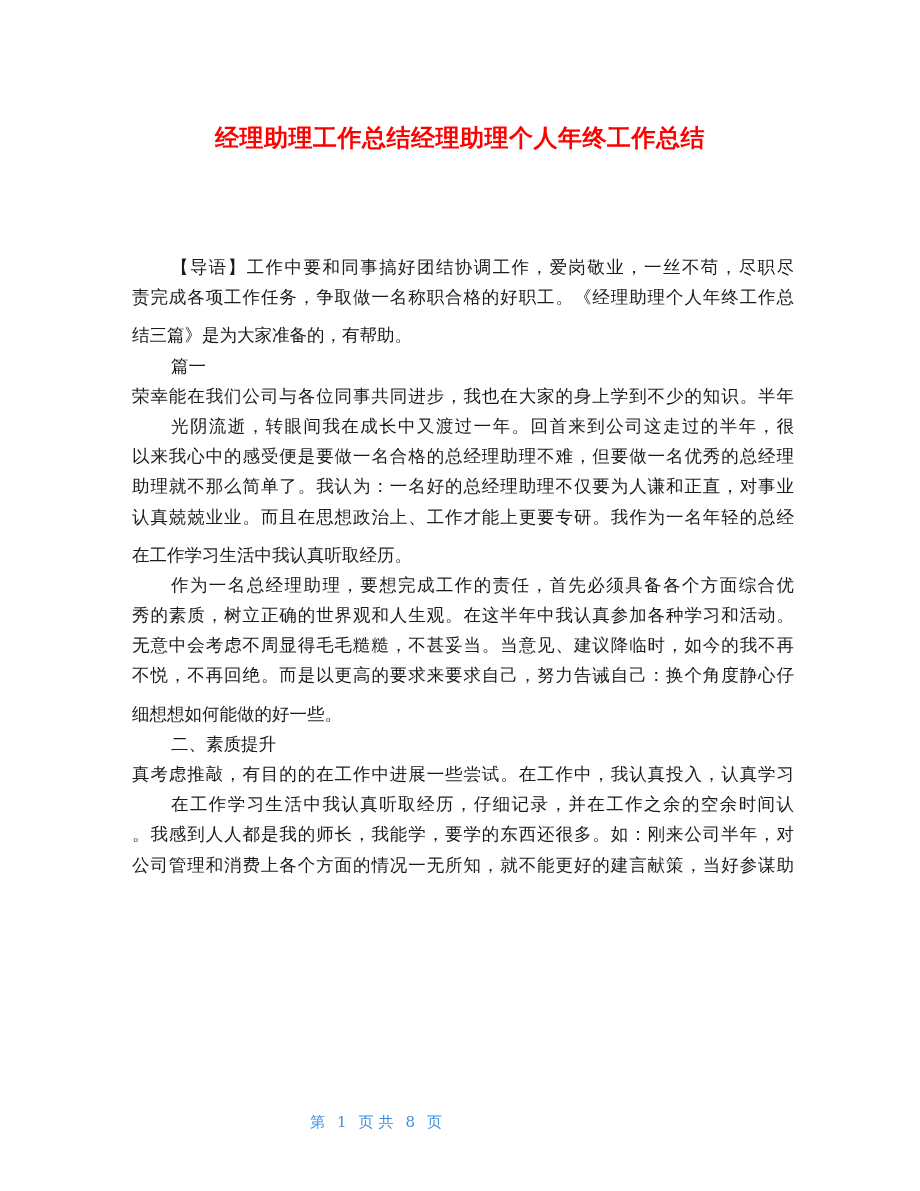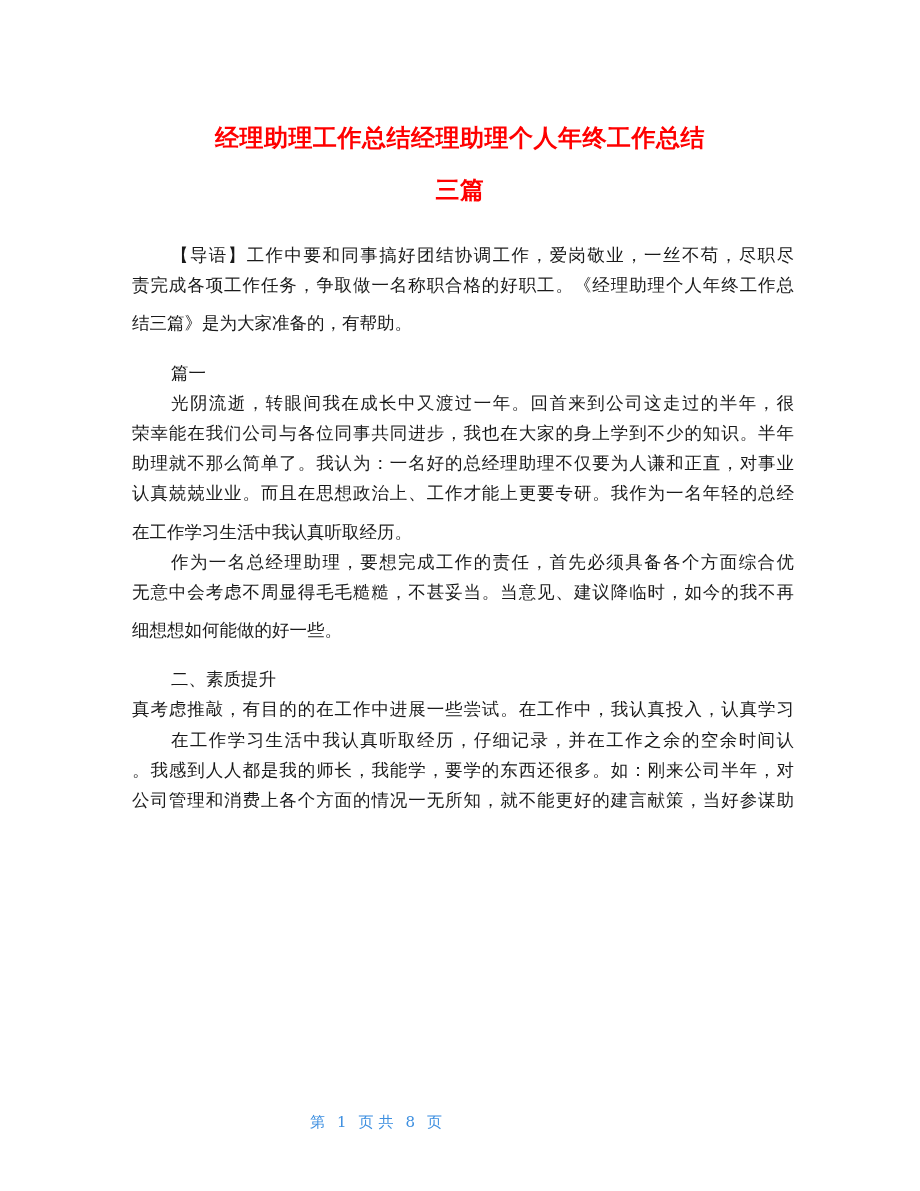--- a/index.html
+++ b/index.html
@@ -31,21 +31,21 @@
     font-family: "DejaVu Sans", "Liberation Sans", sans-serif;
     font-weight: bold;
     font-size: 24px;
     line-height: 52px;
     letter-spacing: 0.5px;
   }
   .title .tline { display: block; white-space: nowrap; }
   .body-text {
     position: absolute;
     left: 132px;
-    top: 240px;
+    top: 252px;
     width: 662px;
     color: #1a1a1a;
     font-size: 17.5px;
     line-height: 30.2px;
   }
   .line {
     display: block;
     white-space: nowrap;
     height: 30.2px;
     text-align: justify;
@@ -54,21 +54,20 @@
   .line.last {
     text-align-last: left;
     margin-top: 8px;
   }
   .line.indent { padding-left: 39px; }
   .heading-line {
     display: block;
     white-space: nowrap;
     height: 30.2px;
     padding-left: 39px;
-    margin-top: 19px;
   }
   .footer {
     position: absolute;
     left: 0;
     width: 752px;
     top: 1113px;
     text-align: center;
     color: #3d8fe0;
     font-size: 15px;
     letter-spacing: 0px;
@@ -76,45 +75,47 @@
   }
   .footer span { margin: 0 6px; }
 </style>
 </head>
 <body>
 
 <div class="page">
 
   <h1 class="title" style="margin:0;">
     <span class="tline">经理助理工作总结经理助理个人年终工作总结</span>
-    <span class="tline">三篇</span>
   </h1>
 
   <div class="body-text">
 
     <div>
       <span class="line indent">【导语】工作中要和同事搞好团结协调工作，爱岗敬业，一丝不苟，尽职尽</span>
       <span class="line">责完成各项工作任务，争取做一名称职合格的好职工。《经理助理个人年终工作总</span>
       <span class="line last">结三篇》是为大家准备的，有帮助。</span>
     </div>
 
     <span class="heading-line">篇一</span>
 
     <div>
+      <span class="line">荣幸能在我们公司与各位同事共同进步，我也在大家的身上学到不少的知识。半年</span>
       <span class="line indent">光阴流逝，转眼间我在成长中又渡过一年。回首来到公司这走过的半年，很</span>
-      <span class="line">荣幸能在我们公司与各位同事共同进步，我也在大家的身上学到不少的知识。半年</span>
+      <span class="line">以来我心中的感受便是要做一名合格的总经理助理不难，但要做一名优秀的总经理</span>
       <span class="line">助理就不那么简单了。我认为：一名好的总经理助理不仅要为人谦和正直，对事业</span>
       <span class="line">认真兢兢业业。而且在思想政治上、工作才能上更要专研。我作为一名年轻的总经</span>
       <span class="line last">在工作学习生活中我认真听取经历。</span>
     </div>
 
 
     <div>
       <span class="line indent">作为一名总经理助理，要想完成工作的责任，首先必须具备各个方面综合优</span>
+      <span class="line">秀的素质，树立正确的世界观和人生观。在这半年中我认真参加各种学习和活动。</span>
       <span class="line">无意中会考虑不周显得毛毛糙糙，不甚妥当。当意见、建议降临时，如今的我不再</span>
+      <span class="line">不悦，不再回绝。而是以更高的要求来要求自己，努力告诫自己：换个角度静心仔</span>
       <span class="line last">细想想如何能做的好一些。</span>
     </div>
 
     <span class="heading-line">二、素质提升</span>
 
     <div>
       <span class="line">真考虑推敲，有目的的在工作中进展一些尝试。在工作中，我认真投入，认真学习</span>
       <span class="line indent">在工作学习生活中我认真听取经历，仔细记录，并在工作之余的空余时间认</span>
       <span class="line">。我感到人人都是我的师长，我能学，要学的东西还很多。如：刚来公司半年，对</span>
       <span class="line">公司管理和消费上各个方面的情况一无所知，就不能更好的建言献策，当好参谋助</span>

